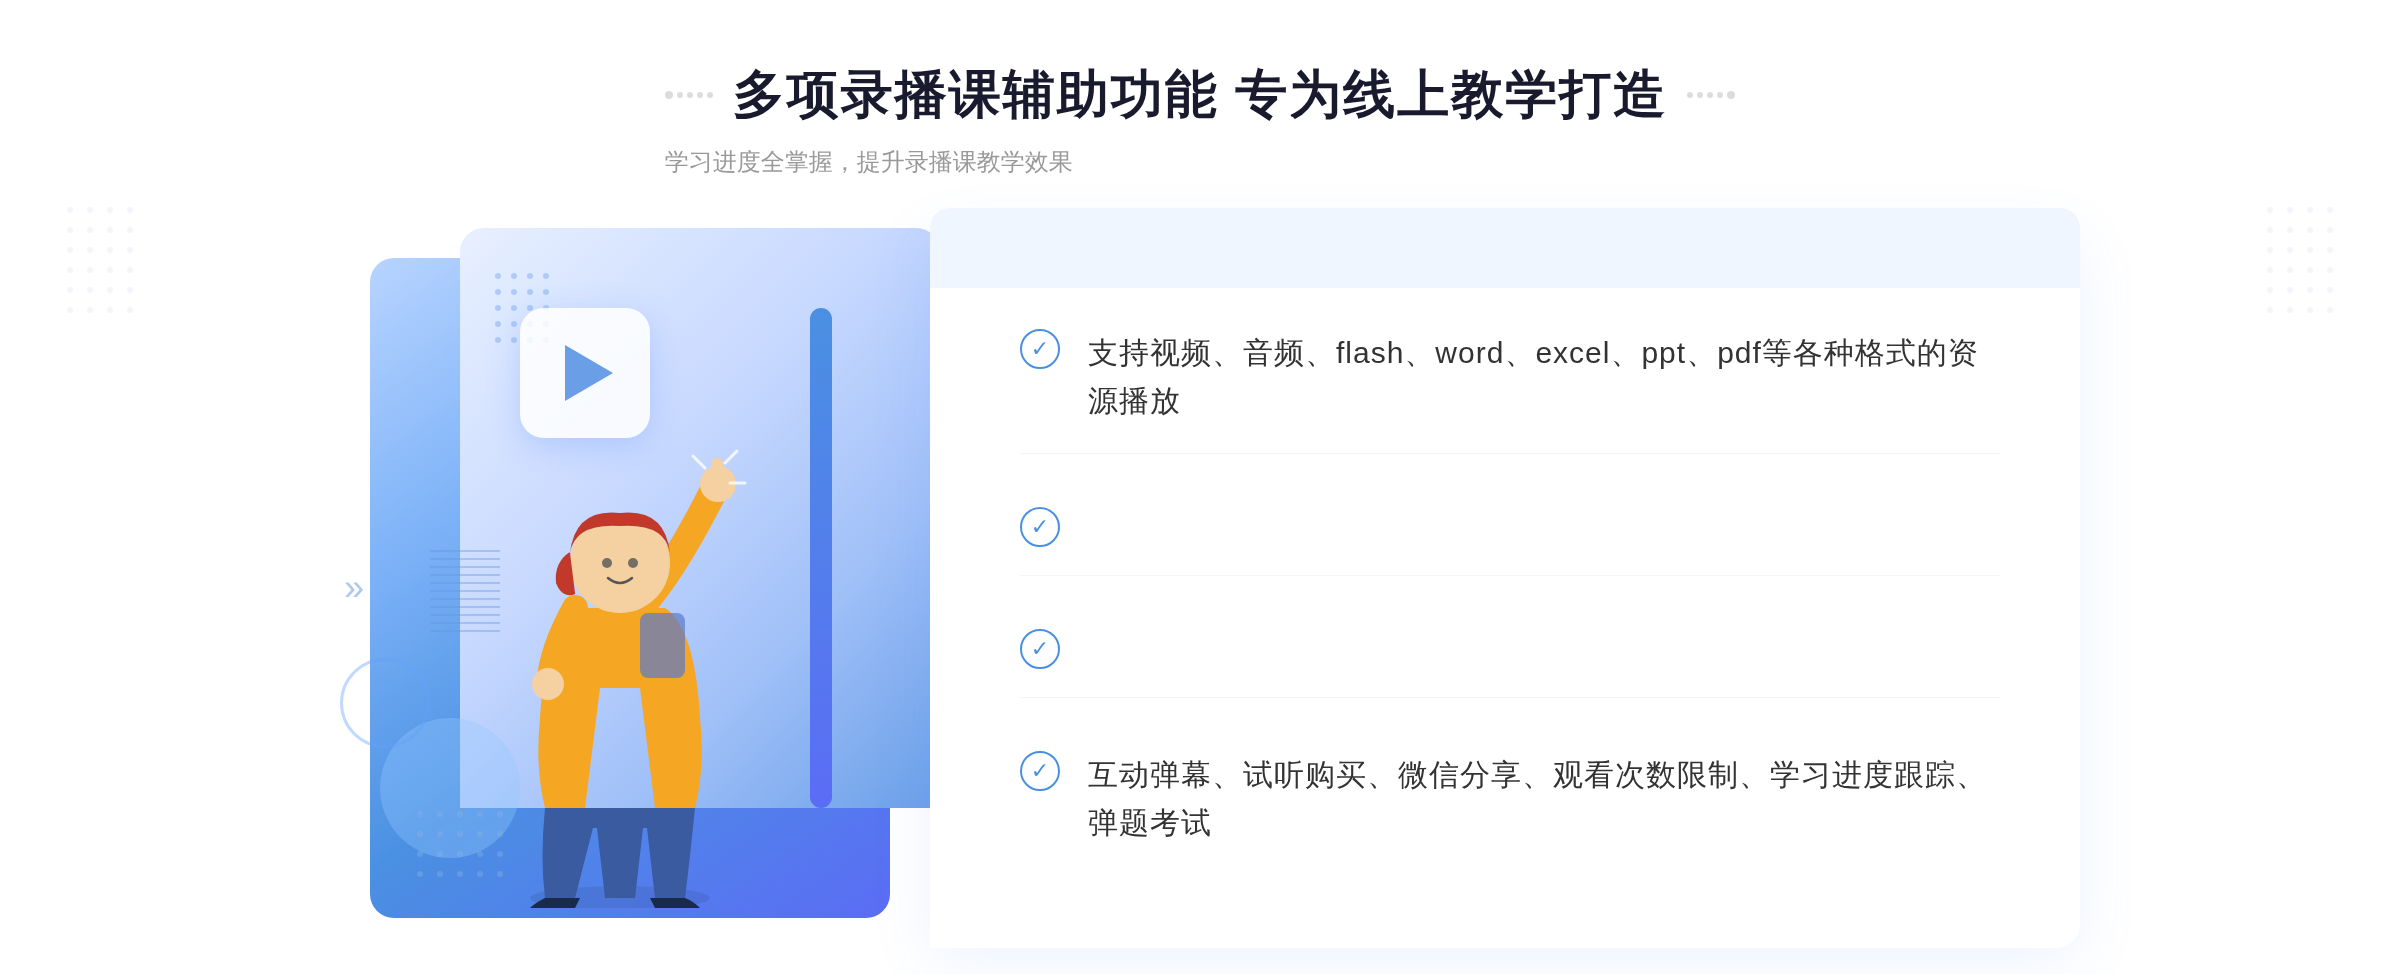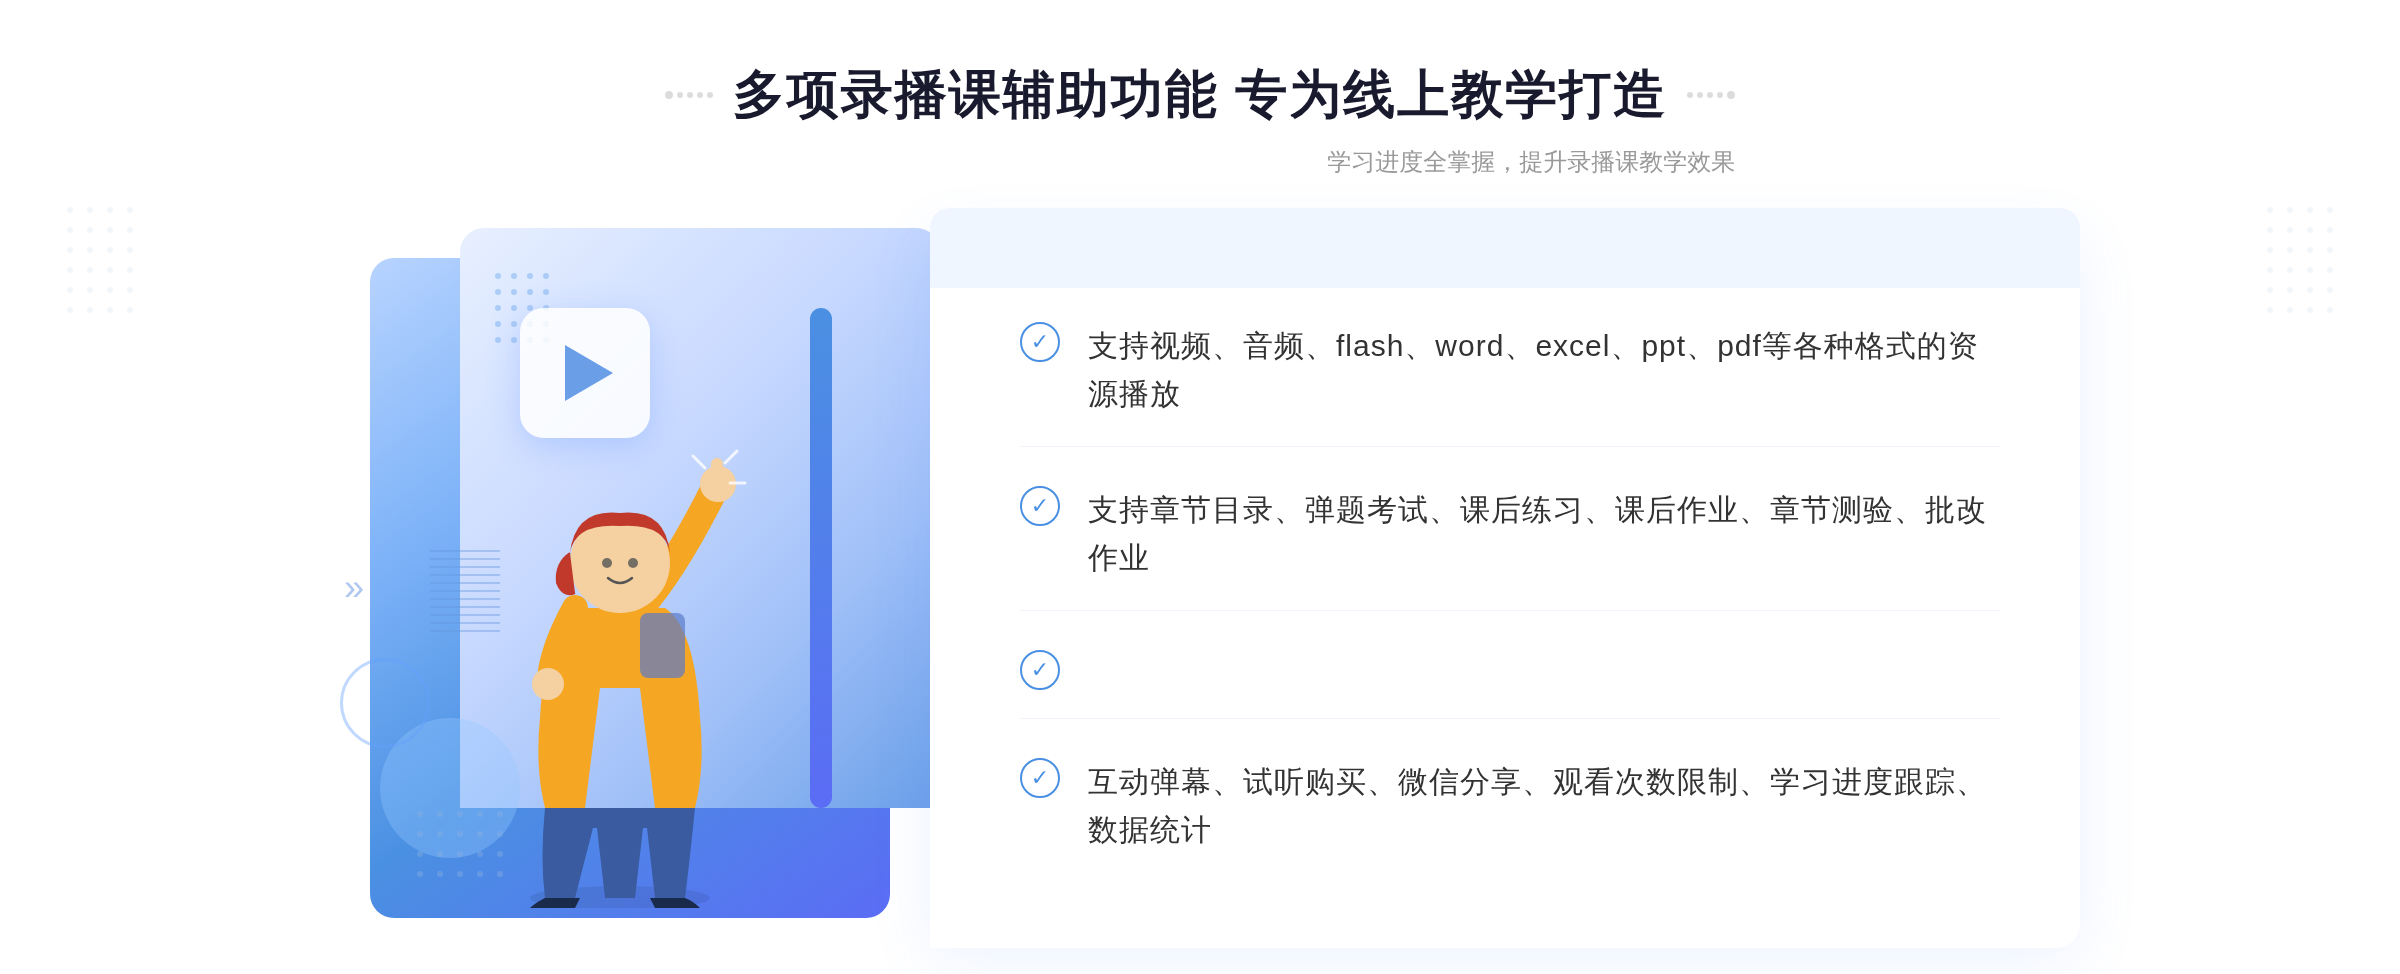--- a/index.html
+++ b/index.html
@@ -22,21 +22,21 @@
       background: #fff;
       display: flex;
       flex-direction: column;
       align-items: center;
       padding: 60px 0 40px;
       position: relative;
     }
 
     
     .header-section {
-      text-align: right;
+      text-align: left;
       margin-bottom: 50px;
       position: relative;
     }
 
     .header-title-row {
       display: flex;
       align-items: center;
       justify-content: center;
       gap: 20px;
       margin-bottom: 16px;
@@ -538,33 +538,32 @@
         <div class="check-circle">
           <span class="check-mark">✓</span>
         </div>
         <p class="feature-text">支持视频、音频、flash、word、excel、ppt、pdf等各种格式的资源播放</p>
       </div>
 
       <div class="feature-item">
         <div class="check-circle">
           <span class="check-mark">✓</span>
         </div>
-        <p class="feature-text">支持章节目录、弹题考试、课后练习、课后作业、章节测验、批改作业</p>
       </div>
 
       <div class="feature-item">
         <div class="check-circle">
           <span class="check-mark">✓</span>
         </div>
       </div>
 
       <div class="feature-item">
         <div class="check-circle">
           <span class="check-mark">✓</span>
         </div>
-        <p class="feature-text">互动弹幕、试听购买、微信分享、观看次数限制、学习进度跟踪、数据统计</p>
+        <p class="feature-text">互动弹幕、试听购买、微信分享、观看次数限制、学习进度跟踪、弹题考试</p>
       </div>
 
     </div>
 
   </div>
 
 </div>
 
 </body></html>

